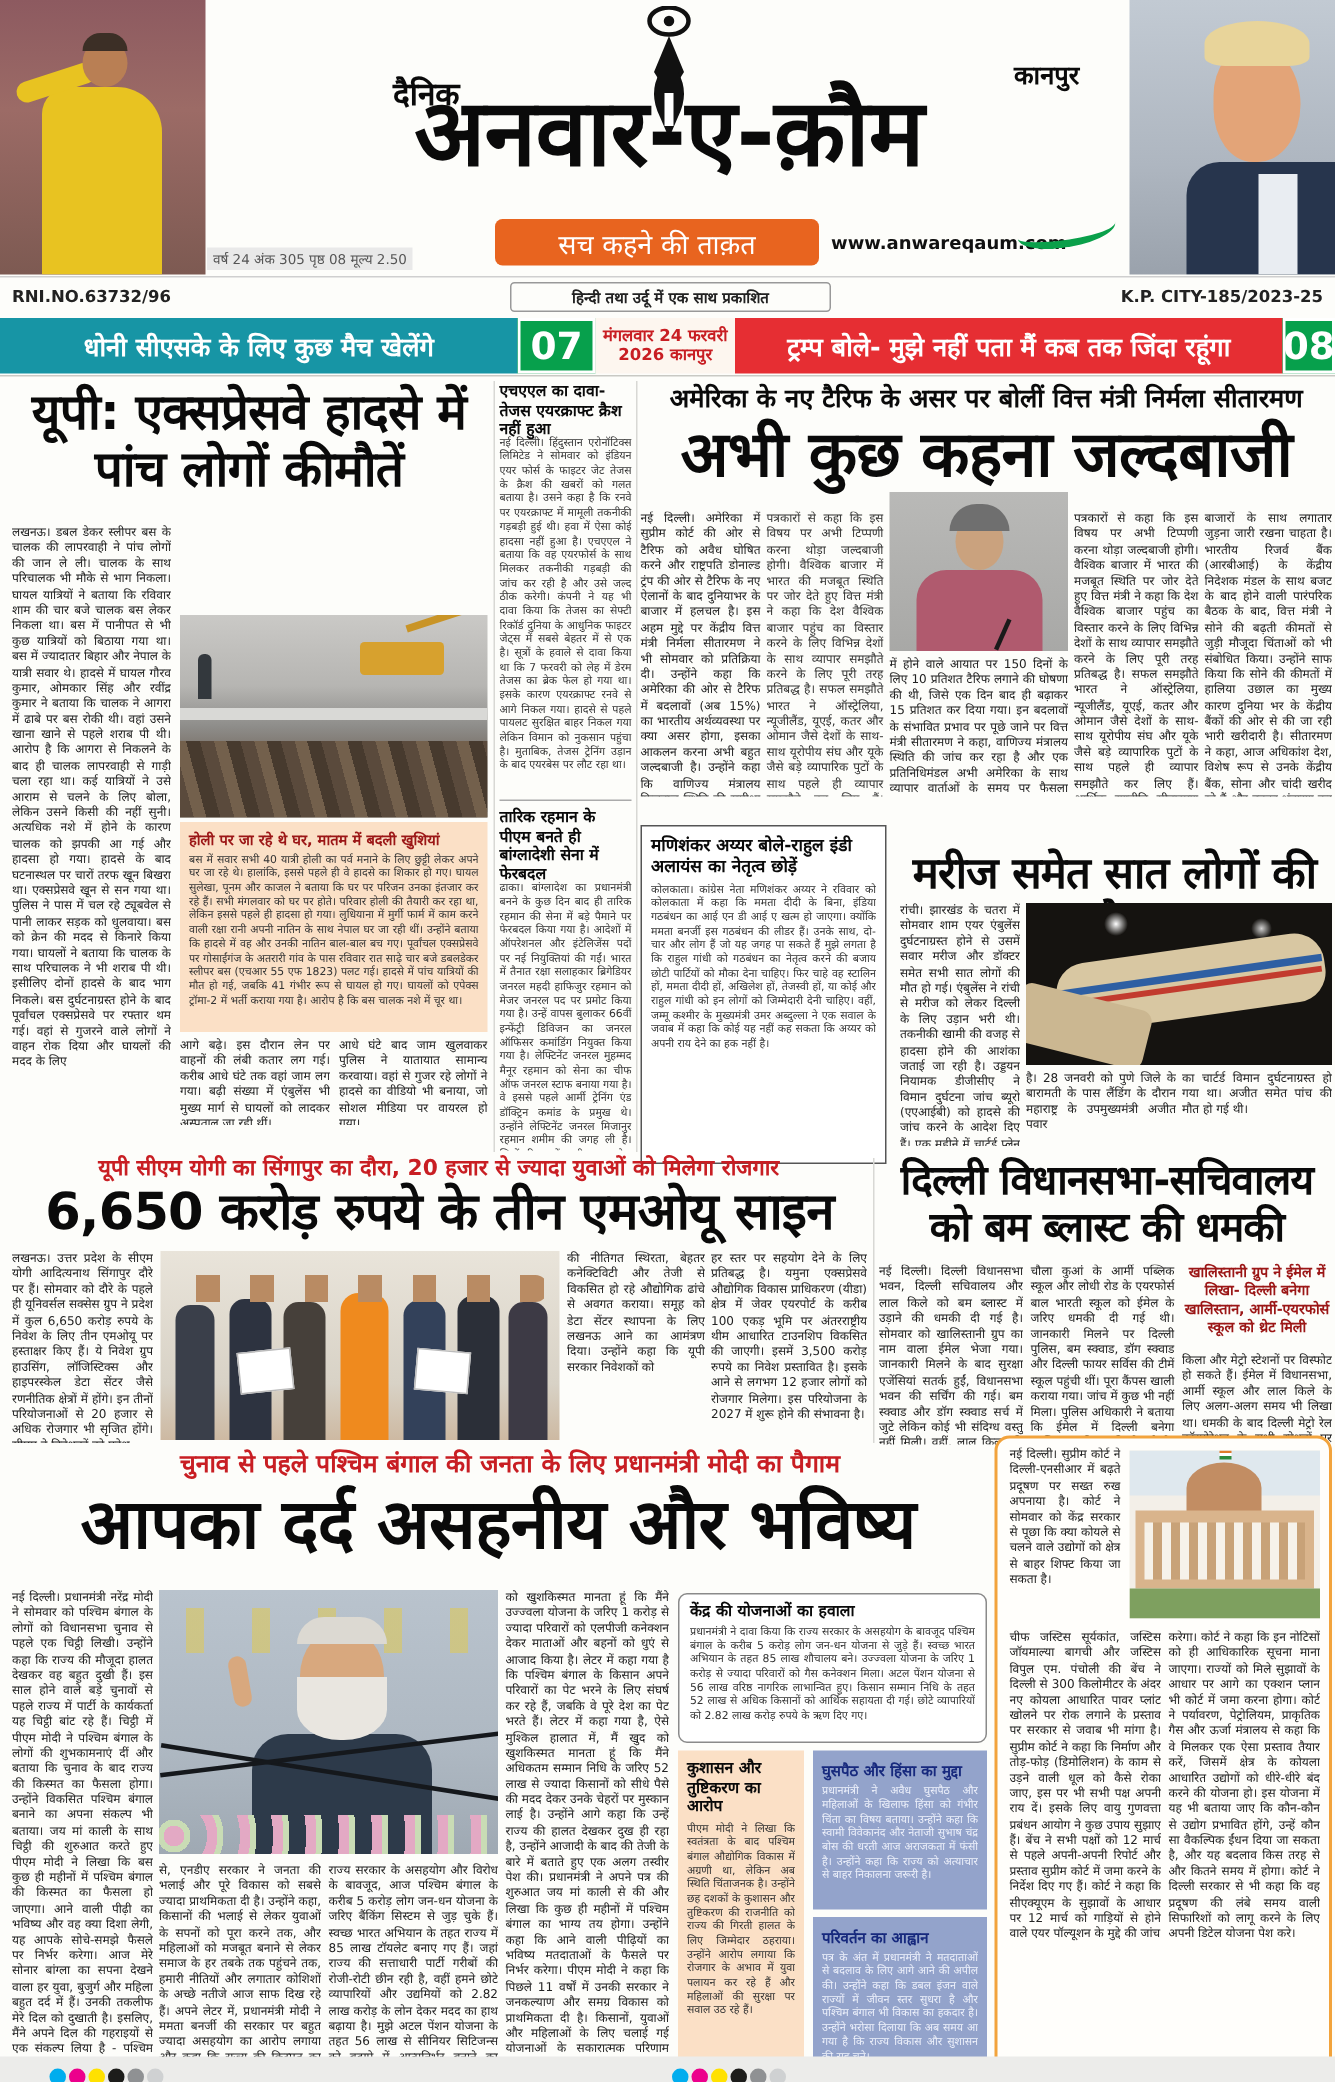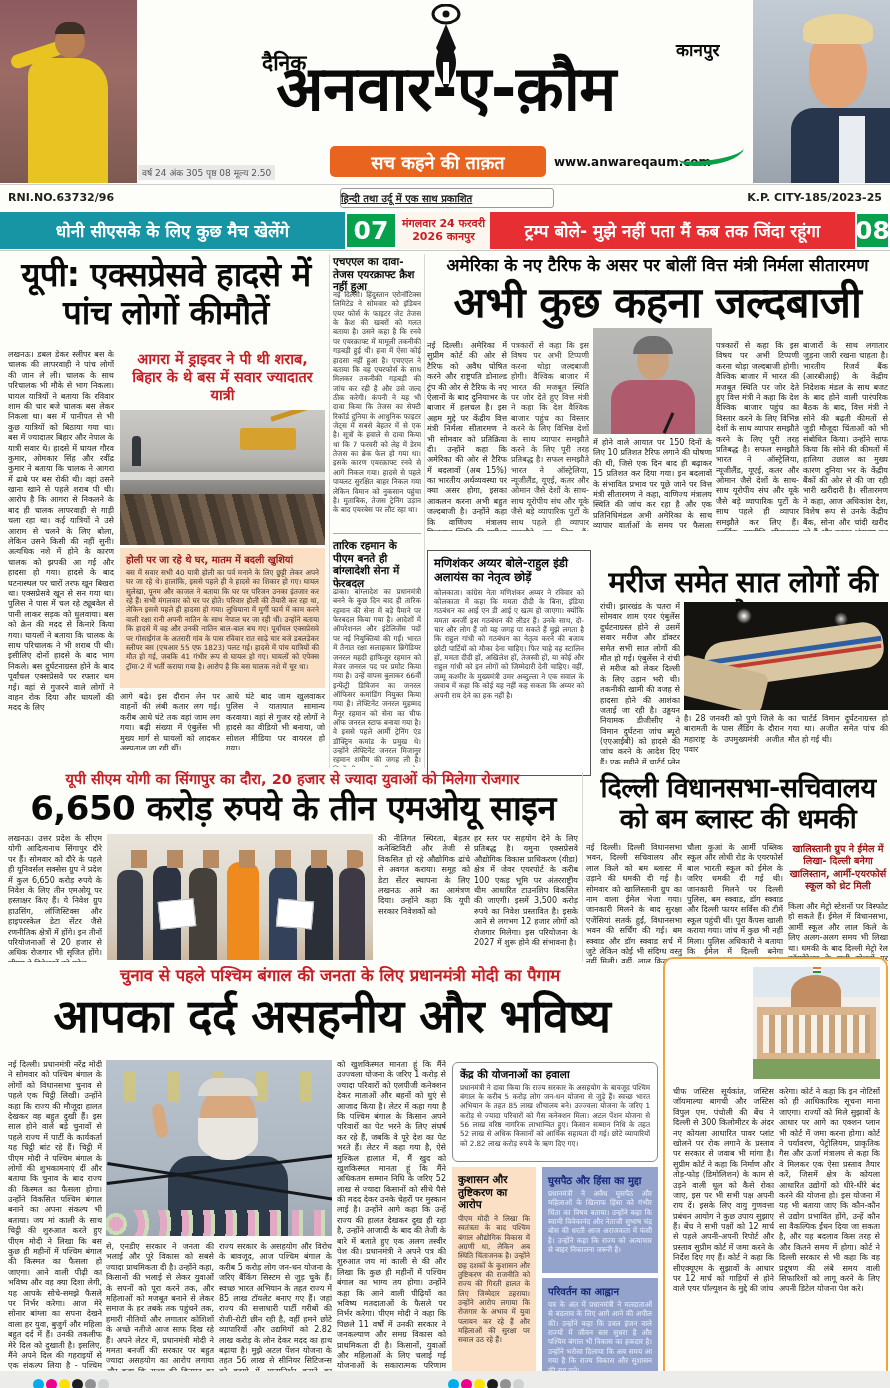--- a/index.html
+++ b/index.html
@@ -51,29 +51,29 @@
         <path d="M28 20 L38 44 L28 60 L18 44 Z" fill="#111"></path>
         <path d="M22 44 Q14 58 22 74 L28 88 L34 74 Q42 58 34 44 Z" fill="#111"></path>
         <rect x="25" y="58" width="6" height="22" fill="#fff"></rect>
       </svg>
     </div>
     <div class="abs" style="left:262px;top:48px;font-size:21px;font-weight:800;color:#0a0a0a;">दैनिक</div>
     <div class="abs" style="left:676px;top:38px;font-size:17px;font-weight:800;color:#0a0a0a;">कानपुर</div>
     <div class="abs hl" style="left:140px;top:54px;width:612px;font-size:62px;">अनवार-ए-क़ौम</div>
     <div class="abs" style="left:138px;top:165px;font-size:9px;color:#555;background:#e9e9e9;padding:1px 4px;">वर्ष 24  अंक 305  पृष्ठ 08  मूल्य 2.50</div>
     <div class="abs" style="left:330px;top:146px;width:216px;height:31px;background:#e8641f;border-radius:5px;display:flex;align-items:center;justify-content:center;">
-      <span style="color:#fff;font-weight:700;font-size:18px;">सच कहने की ताक़त</span>
+      <span style="color:#fff;font-weight:400;font-size:18px;">सच कहने की ताक़त</span>
     </div>
     <div class="abs" style="left:554px;top:155px;font-size:12px;font-weight:800;color:#111;">www.anwareqaum.com</div>
     <div class="abs" style="left:678px;top:142px;width:66px;height:18px;border-bottom:5px solid #0aa04a;border-radius:0 0 60% 40%;transform:rotate(-6deg);"></div>
   </div>
 
   <div class="abs" style="left:0;top:184px;width:890px;height:27px;border-top:1px solid #cfcfcf;">
     <div class="abs" style="left:8px;top:6px;font-size:11px;font-weight:800;color:#222;">RNI.NO.63732/96</div>
-    <div class="abs" style="left:340px;top:3px;width:212px;font-size:10px;font-weight:700;color:#222;border:1px solid #999;border-radius:3px;padding:2px 0;text-decoration:underline;">हिन्दी तथा उर्दू में एक साथ प्रकाशित</div>
+    <div class="abs" style="left:340px;top:3px;width:212px;text-align:center;font-size:10px;font-weight:700;color:#222;border:1px solid #999;border-radius:3px;padding:2px 0;">हिन्दी तथा उर्दू में एक साथ प्रकाशित</div>
     <div class="abs" style="right:8px;top:6px;font-size:11px;font-weight:800;color:#222;">K.P. CITY-185/2023-25</div>
   </div>
 
   <div class="abs" style="left:0;top:212px;width:890px;height:37px;">
     <div class="abs" style="left:0;top:0;width:345px;height:37px;background:#1795a5;display:flex;align-items:center;justify-content:center;">
       <span style="color:#fff;font-weight:800;font-size:17px;">धोनी सीएसके के लिए कुछ मैच खेलेंगे</span>
     </div>
     <div class="abs" style="left:345px;top:0;width:52px;height:37px;background:#07a04c;display:flex;align-items:center;justify-content:center;box-shadow:inset 0 0 0 2px #fff;">
       <span style="color:#fff;font-weight:800;font-size:25px;">07</span>
     </div>
@@ -85,21 +85,20 @@
       <span style="color:#fff;font-weight:800;font-size:17px;">ट्रम्प बोले- मुझे नहीं पता मैं कब तक जिंदा रहूंगा</span>
     </div>
     <div class="abs" style="left:855px;top:0;width:35px;height:37px;background:#07a04c;display:flex;align-items:center;justify-content:center;box-shadow:inset 0 0 0 2px #fff;">
       <span style="color:#fff;font-weight:800;font-size:25px;text-align:center;">08</span>
     </div>
   </div>
   <div class="hline" style="left:0;top:250px;width:890px;"></div>
 
   <div class="abs hl" style="left:6px;top:256px;width:320px;font-size:33px;">यूपी: एक्सप्रेसवे हादसे में पांच लोगों कीमौतें</div>
   <div class="abs body-sm" style="left:8px;top:350px;width:106px;height:398px;">लखनऊ। डबल डेकर स्लीपर बस के चालक की लापरवाही ने पांच लोगों की जान ले ली। चालक के साथ परिचालक भी मौके से भाग निकला। घायल यात्रियों ने बताया कि रविवार शाम की चार बजे चालक बस लेकर निकला था। बस में पानीपत से भी कुछ यात्रियों को बिठाया गया था। बस में ज्यादातर बिहार और नेपाल के यात्री सवार थे। हादसे में घायल गौरव कुमार, ओमकार सिंह और रवींद्र कुमार ने बताया कि चालक ने आगरा में ढाबे पर बस रोकी थी। वहां उसने खाना खाने से पहले शराब पी थी। आरोप है कि आगरा से निकलने के बाद ही चालक लापरवाही से गाड़ी चला रहा था। कई यात्रियों ने उसे आराम से चलने के लिए बोला, लेकिन उसने किसी की नहीं सुनी। अत्यधिक नशे में होने के कारण चालक को झपकी आ गई और हादसा हो गया। हादसे के बाद घटनास्थल पर चारों तरफ खून बिखरा था। एक्सप्रेसवे खून से सन गया था। पुलिस ने पास में चल रहे ट्यूबवेल से पानी लाकर सड़क को धुलवाया। बस को क्रेन की मदद से किनारे किया गया। घायलों ने बताया कि चालक के साथ परिचालक ने भी शराब पी थी। इसीलिए दोनों हादसे के बाद भाग निकले। बस दुर्घटनाग्रस्त होने के बाद पूर्वांचल एक्सप्रेसवे पर रफ्तार थम गई। वहां से गुजरने वाले लोगों ने वाहन रोक दिया और घायलों की मदद के लिए</div>
-  <div class="abs red-k" style="left:120px;top:350px;width:205px;font-size:14.5px;">आगरा में ड्राइवर ने पी थी शराब, बिहार के थे बस में सवार ज्यादातर यात्री</div>
   <div class="ph" style="left:120px;top:410px;width:205px;height:135px;background:linear-gradient(180deg,#cac9c6 0%,#b6b5b2 35%,#8e8d8a 55%,#6f6257 75%,#5c4f43 100%);">
     <div class="abs" style="left:120px;top:18px;width:56px;height:22px;background:#d7a12e;border-radius:3px;"></div>
     <div class="abs" style="left:150px;top:0px;width:44px;height:5px;background:#c99426;transform:rotate(-18deg);"></div>
     <div class="abs" style="left:0;top:62px;width:205px;height:8px;background:#d9d9d6;"></div>
     <div class="abs" style="left:0;top:84px;width:205px;height:51px;background:repeating-linear-gradient(75deg,#5a4a3c 0 9px,#73604c 9px 17px,#473a2e 17px 26px);"></div>
     <div class="abs" style="left:12px;top:26px;width:9px;height:30px;background:#33383d;border-radius:4px 4px 0 0;"></div>
   </div>
   <div class="abs peach" style="left:120px;top:548px;width:205px;height:140px;padding:5px 6px;box-sizing:border-box;">
     <div class="maroon" style="font-size:9.8px;margin-bottom:2px;">होली पर जा रहे थे घर, मातम में बदली खुशियां</div>
     <div class="body-xs" style="height:112px;">बस में सवार सभी 40 यात्री होली का पर्व मनाने के लिए छुट्टी लेकर अपने घर जा रहे थे। हालांकि, इससे पहले ही वे हादसे का शिकार हो गए। घायल सुलेखा, पूनम और काजल ने बताया कि घर पर परिजन उनका इंतजार कर रहे हैं। सभी मंगलवार को घर पर होते। परिवार होली की तैयारी कर रहा था, लेकिन इससे पहले ही हादसा हो गया। लुधियाना में मुर्गी फार्म में काम करने वाली रक्षा रानी अपनी नातिन के साथ नेपाल घर जा रही थीं। उन्होंने बताया कि हादसे में वह और उनकी नातिन बाल-बाल बच गए। पूर्वांचल एक्सप्रेसवे पर गोसाईंगंज के अतरारी गांव के पास रविवार रात साढ़े चार बजे डबलडेकर स्लीपर बस (एचआर 55 एफ 1823) पलट गई। हादसे में पांच यात्रियों की मौत हो गई, जबकि 41 गंभीर रूप से घायल हो गए। घायलों को एपेक्स ट्रॉमा-2 में भर्ती कराया गया है। आरोप है कि बस चालक नशे में चूर था।</div>
@@ -209,20 +208,21 @@
     <div class="bt" style="font-size:10px;margin-bottom:2px;">घुसपैठ और हिंसा का मुद्दा</div>
     <div class="bb body-xs" style="height:76px;color:#eef1fb;">प्रधानमंत्री ने अवैध घुसपैठ और महिलाओं के खिलाफ हिंसा को गंभीर चिंता का विषय बताया। उन्होंने कहा कि स्वामी विवेकानंद और नेताजी सुभाष चंद्र बोस की धरती आज अराजकता में फंसी है। उन्होंने कहा कि राज्य को अत्याचार से बाहर निकालना जरूरी है।</div>
   </div>
   <div class="abs blue-box" style="left:542px;top:1278px;width:116px;height:107px;padding:6px;box-sizing:border-box;">
     <div class="bt" style="font-size:10px;margin-bottom:2px;">परिवर्तन का आह्वान</div>
     <div class="bb body-xs" style="height:77px;color:#eef1fb;">पत्र के अंत में प्रधानमंत्री ने मतदाताओं से बदलाव के लिए आगे आने की अपील की। उन्होंने कहा कि डबल इंजन वाले राज्यों में जीवन स्तर सुधरा है और पश्चिम बंगाल भी विकास का हकदार है। उन्होंने भरोसा दिलाया कि अब समय आ गया है कि राज्य विकास और सुशासन की राह चुने।</div>
   </div>
 
   <div class="abs" style="left:663px;top:957px;width:225px;height:428px;border:2px solid #f2a33c;border-radius:10px;background:#fffefb;padding:6px 8px;box-sizing:border-box;">
     <div style="position:relative;height:118px;">
+      <div class="body-sm" style="position:absolute;left:0;top:0;width:74px;height:118px;">नई दिल्ली। सुप्रीम कोर्ट ने दिल्ली-एनसीआर में बढ़ते प्रदूषण पर सख्त रुख अपनाया है। कोर्ट ने सोमवार को केंद्र सरकार से पूछा कि क्या कोयले से चलने वाले उद्योगों को क्षेत्र से बाहर शिफ्ट किया जा सकता है।</div>
       <div class="ph" style="left:80px;top:2px;width:127px;height:112px;background:#f3efe8;">
         <div class="abs" style="left:0;top:0;width:127px;height:30px;background:#dfe8ee;"></div>
         <div class="abs" style="left:38px;top:8px;width:50px;height:34px;background:#c28d63;border-radius:50% 50% 0 0;"></div>
         <div class="abs" style="left:4px;top:40px;width:119px;height:52px;background:#d9b48c;"></div>
         <div class="abs" style="left:10px;top:48px;width:107px;height:38px;background:repeating-linear-gradient(90deg,#f6f2ea 0 6px,#c8a278 6px 12px);"></div>
         <div class="abs" style="left:60px;top:0px;width:8px;height:6px;background:linear-gradient(180deg,#e07b2a 33%,#fff 33% 66%,#2c8a3c 66%);"></div>
         <div class="abs" style="left:0;top:92px;width:127px;height:20px;background:#7ea05f;"></div>
       </div>
     </div>
     <div style="position:relative;height:262px;margin-top:4px;">

